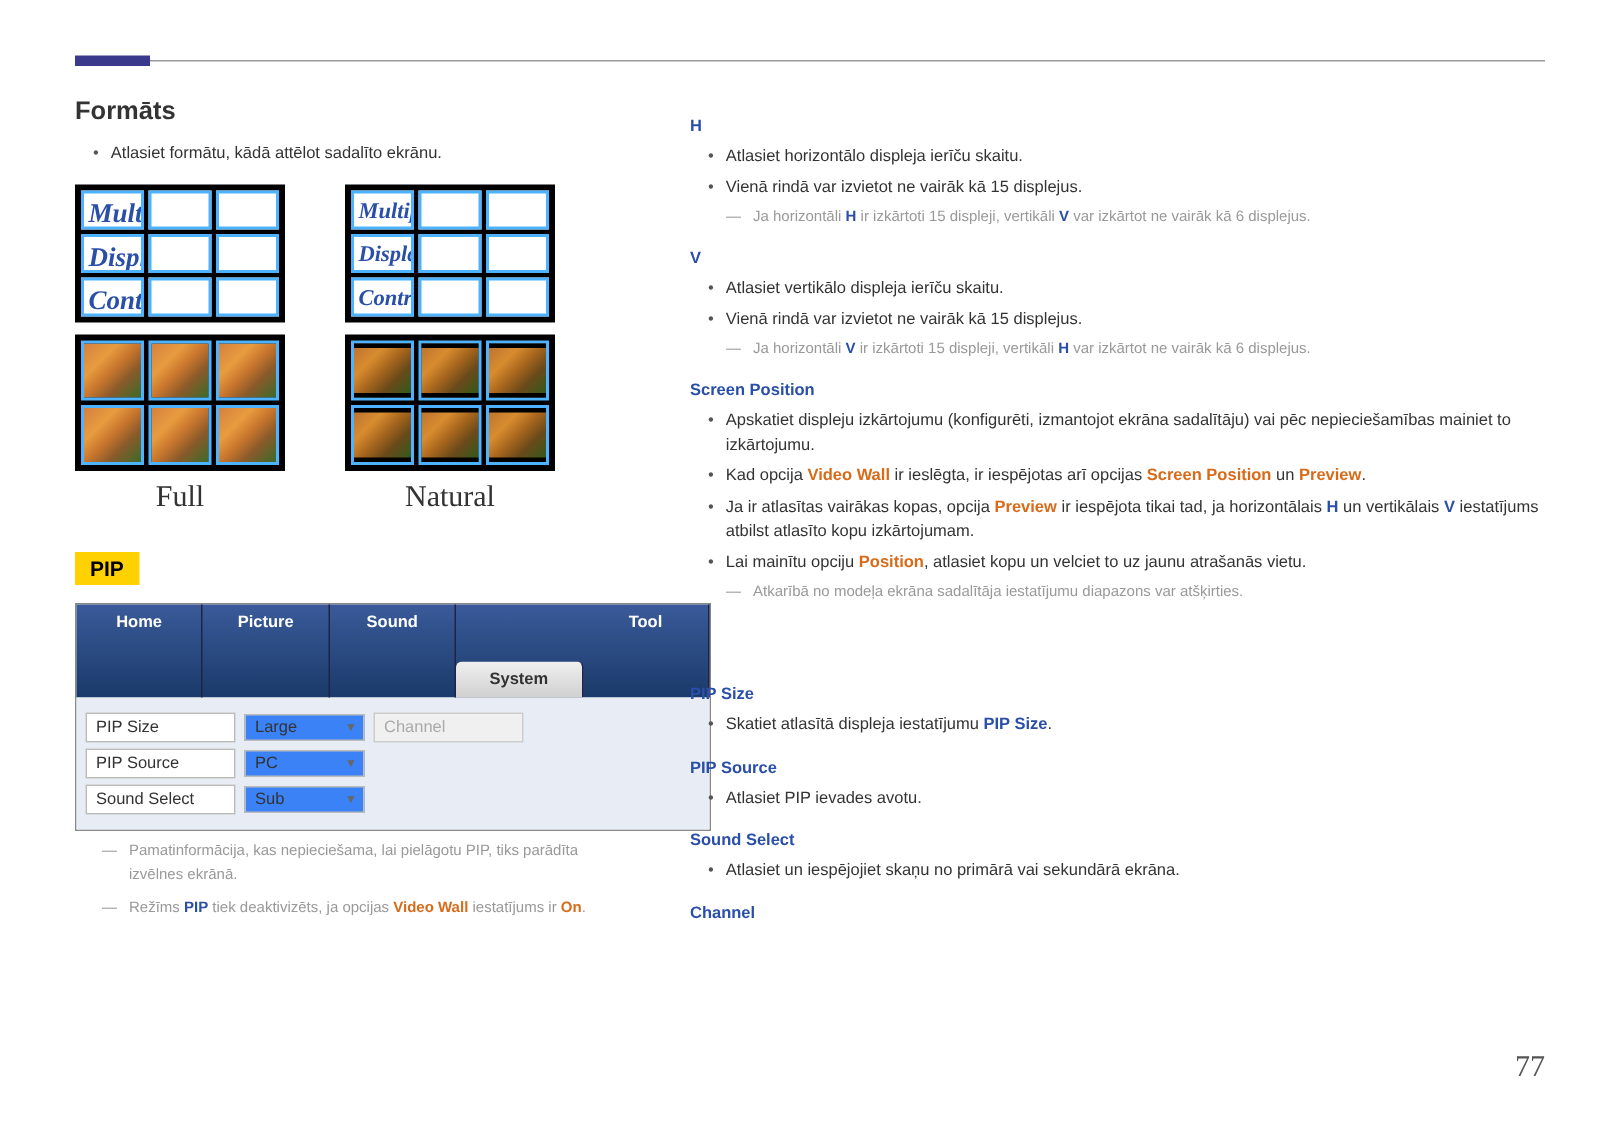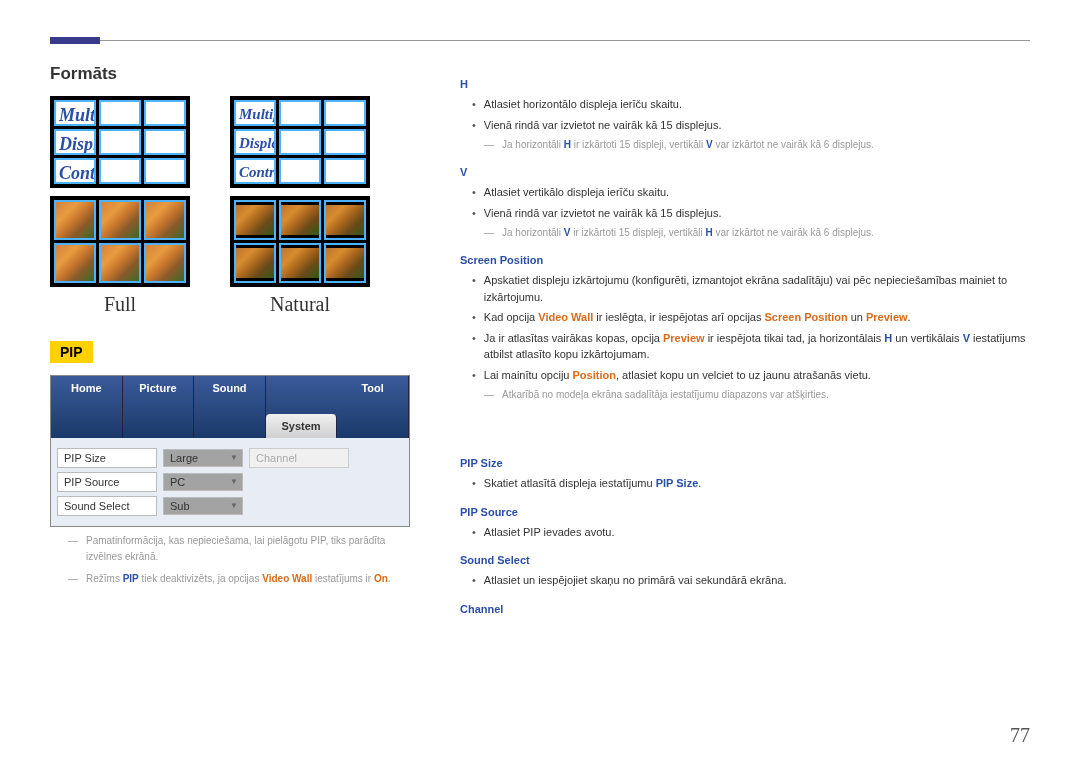--- a/index.html
+++ b/index.html
@@ -50,44 +50,47 @@
   .flower-grid { display: grid; grid-template-columns: repeat(3,42px); grid-template-rows: repeat(2,40px); gap: 3px; }
   .flower-cell { border: 2px solid #4db2ff; background: linear-gradient(135deg, #d4803f 0%, #e89c3f 30%, #c8762d 50%, #8a5a2a 70%, #3a6b2a 100%); }
   .flower-grid2 { display: grid; grid-template-columns: repeat(3,42px); grid-template-rows: repeat(2,40px); gap: 3px; }
   .flower-cell2 { border: 2px solid #4db2ff; background: linear-gradient(135deg, #b8702f 0%, #d88c2f 30%, #a8661d 50%, #6a4a1a 70%, #2a5b1a 100%); position: relative; }
   .flower-cell2::before { content: ""; position: absolute; inset: 0; border-top: 3px solid #000; border-bottom: 3px solid #000; }
   
   .format-label { font-family: 'Times New Roman', serif; font-size: 20px; margin-top: 6px; }
   
   .pip-badge { background: #ffd100; color: #000; font-weight: bold; padding: 3px 10px; display: inline-block; font-size: 14px; margin: 25px 0 12px 0; }
   
-  .pip-window { border: 1px solid #888; width: 360px; font-size: 11px; }
+  .pip-window { border: 1px solid #888; width: 424px; font-size: 11px; }
   .pip-tabs { display: flex; background: linear-gradient(#3a5a9a, #1a3a6a); }
   .pip-tab { flex: 1; text-align: center; color: #fff; padding: 6px 0; font-weight: bold; border-right: 1px solid #224; font-size: 11px; }
   .pip-tab.active { background: linear-gradient(#f0f0f0, #d0d0d0); color: #333; border-radius: 4px 4px 0 0; margin-top: 38px; }
   .pip-body { background: #e8ecf4; padding: 6px; }
   .pip-row { display: flex; align-items: center; gap: 6px; margin: 4px 0; }
   .pip-label { width: 100px; background: #fff; border: 1px solid #bbb; padding: 3px 6px; font-size: 11px; }
-  .pip-select { width: 80px; background: #a3a3a3; border: 1px solid #bbb; padding: 2px 16px 2px 6px; position: relative; font-size: 11px; }
+  .pip-select { width: 80px; background: #3b82f6; border: 1px solid #bbb; padding: 2px 16px 2px 6px; position: relative; font-size: 11px; }
   .pip-select::after { content: "▼"; position: absolute; right: 4px; top: 3px; font-size: 8px; color: #666; }
   .pip-disabled { width: 100px; background: #f0f0f0; color: #aaa; border: 1px solid #ccc; padding: 3px 6px; font-size: 11px; }
   
-  .page-num { position: absolute; bottom: 16px; right: 50px; font-size: 20px; color: #555; font-family: 'Times New Roman', serif; }
+  .page-num { position: absolute; bottom: 40px; right: 50px; font-size: 20px; color: #555; font-family: 'Times New Roman', serif; }
   
   .pip-right-block { margin-top: 55px; }
 </style>
 </head>
 <body>
 
 <div class="header-line"></div>
 <div class="blue-bar"></div>
 
 <div class="columns">
   <div class="left-col">
     <div class="section-title">Formāts</div>
+    <div class="bullet">
+        <span>Atlasiet formātu, kādā attēlot sadalīto ekrānu.</span>
+      </div>
 
     <div class="format-row">
       <div class="format-block">
         <div class="grid-wrap">
           <div class="mdc-grid">
             <div class="mdc-cell">
                 <div class="mdc-text-wrap mdc-text">Multiple</div>
               </div>
             <div class="mdc-cell"></div>
             <div class="mdc-cell"></div>

